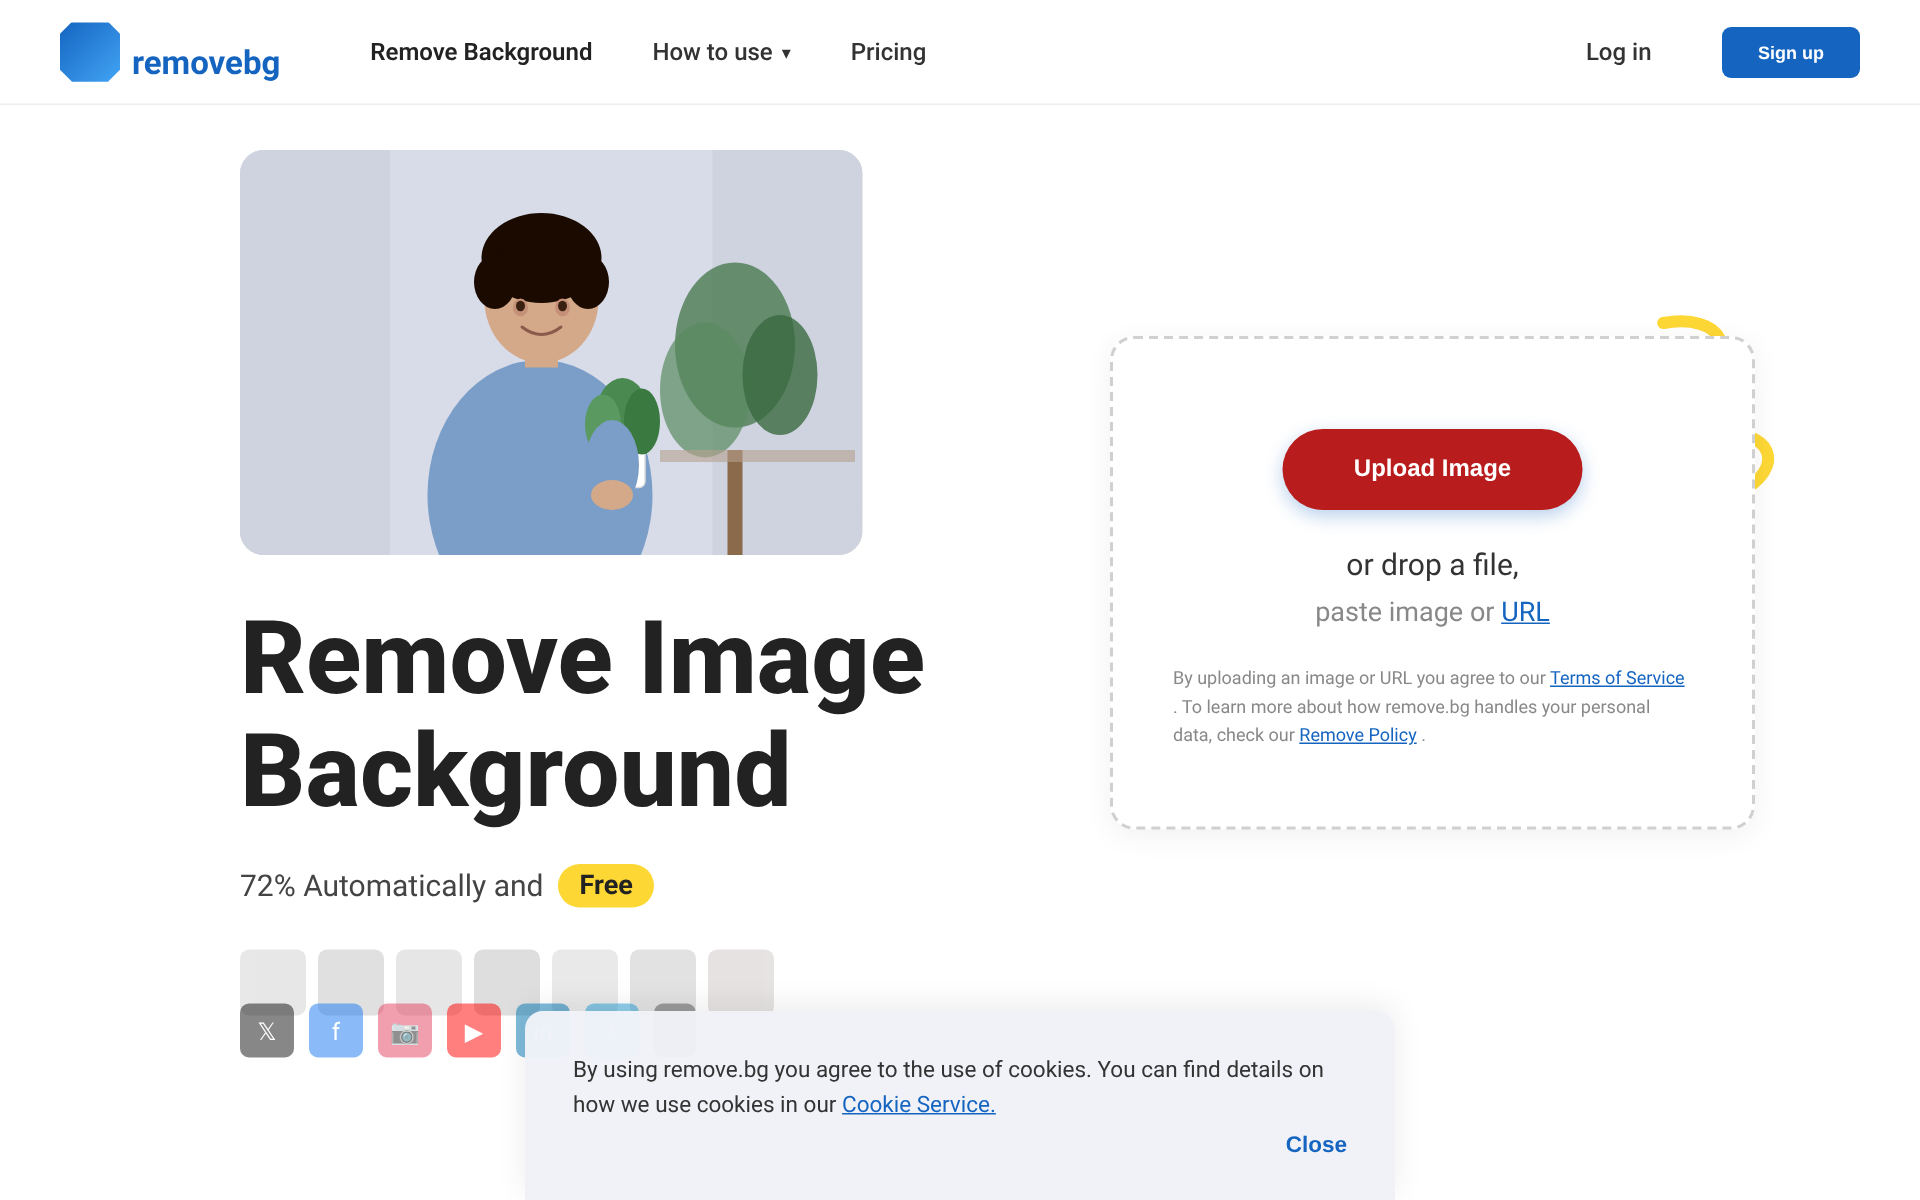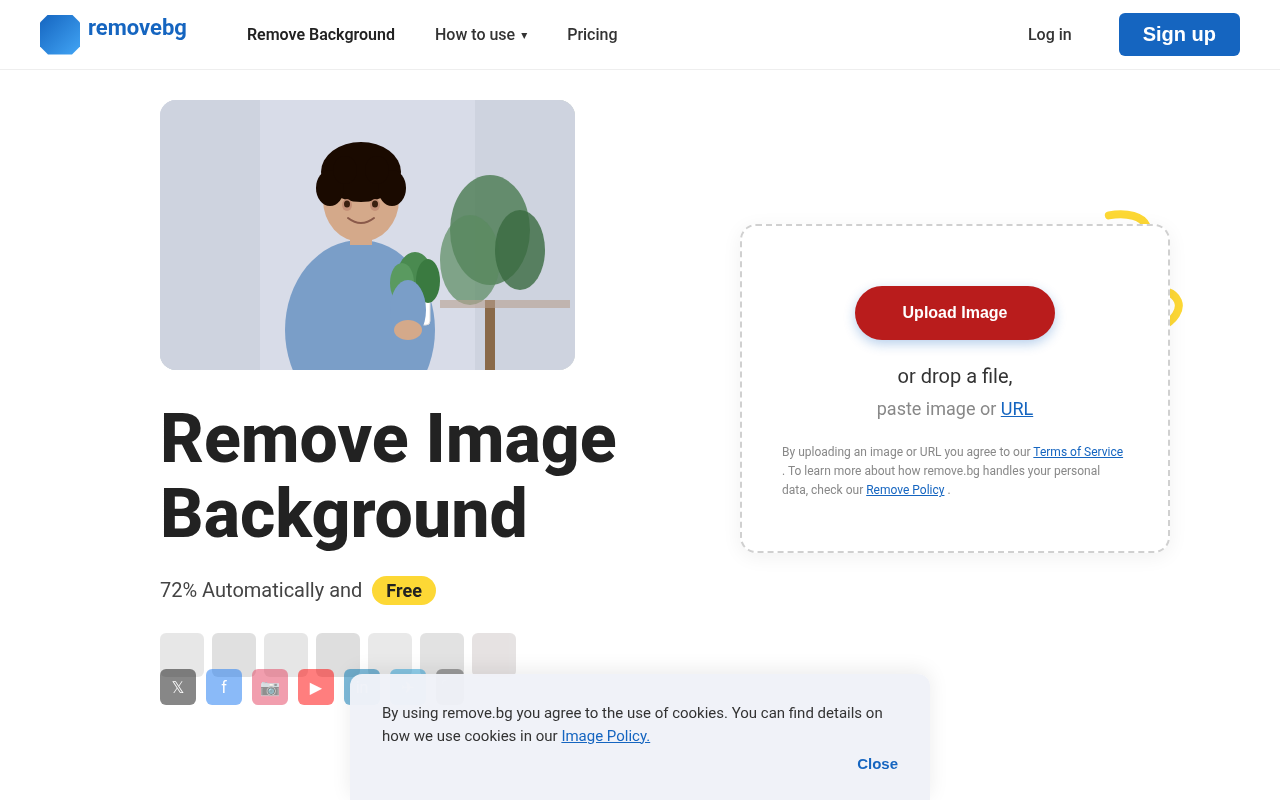--- a/index.html
+++ b/index.html
@@ -3,39 +3,39 @@
   <meta charset="utf-8">
   <style>
     * { margin: 0; padding: 0; box-sizing: border-box; }
     body { font-family: -apple-system, BlinkMacSystemFont, 'Segoe UI', Roboto, sans-serif; background: #fff; width: 1280px; height: 800px; overflow: hidden; position: relative; }
 
     
     nav {
       display: flex; align-items: center; padding: 0 40px; height: 70px;
       border-bottom: 1px solid #eee; position: relative; z-index: 10;
     }
-    .nav-logo { display: flex; align-items: flex-start; gap: 8px; text-decoration: none; margin-right: 40px; }
+    .nav-logo { display: flex; align-items: flex-end; gap: 8px; text-decoration: none; margin-right: 40px; }
     .logo-icon {
       width: 40px; height: 40px;
       background: linear-gradient(135deg, #1565c0, #42a5f5);
       clip-path: polygon(20% 0%, 80% 0%, 100% 20%, 100% 80%, 80% 100%, 20% 100%, 0% 80%, 0% 20%);
     }
     .logo-text { font-size: 22px; font-weight: 700; color: #222; }
     .logo-text span { color: #1565c0; }
     .nav-links { display: flex; align-items: center; gap: 0; flex: 1; }
     .nav-link {
       padding: 8px 20px; font-size: 16px; color: #333; text-decoration: none;
       font-weight: 500; cursor: pointer; display: flex; align-items: center; gap: 4px;
     }
     .nav-link.active { color: #222; font-weight: 600; }
     .nav-right { display: flex; align-items: center; gap: 31px; margin-left: auto; }
     .btn-login { font-size: 16px; color: #333; cursor: pointer; padding: 8px 16px; font-weight: 500; }
     .btn-signup {
       background: #1565c0; color: #fff; border: none; border-radius: 6px;
-      padding: 10px 24px; font-size: 20px; font-weight: 600; cursor: pointer;
+      padding: 10px 24px; font-size: 12px; font-weight: 600; cursor: pointer;
     }
     .chevron { font-size: 12px; margin-left: 2px; }
 
     
     .main { display: flex; padding: 0 160px 0 160px; padding-top: 30px; position: relative; }
 
     
     .left { flex: 0 0 580px; }
     .hero-image-wrap {
       width: 415px; height: 270px; border-radius: 16px; overflow: hidden;
@@ -258,16 +258,16 @@
   <div class="social-icon" style="background:#e4405f;">📷</div>
   <div class="social-icon si-yt">▶</div>
   <div class="social-icon si-li">in</div>
   <div class="social-icon si-tg">✈</div>
   <div class="social-icon si-bar">⬛</div>
 </div>
 
 <div class="cookie-banner">
   <div class="cookie-text">
     <span>By using remove.bg you agree to the use of cookies. You can find details on how we use cookies in our</span>
-    <a class="cookie-link">Image Policy.</a>
+    <a class="cookie-link">Cookie Service.</a>
   </div>
   <button class="cookie-close">Close</button>
 </div>
 
 </body></html>

